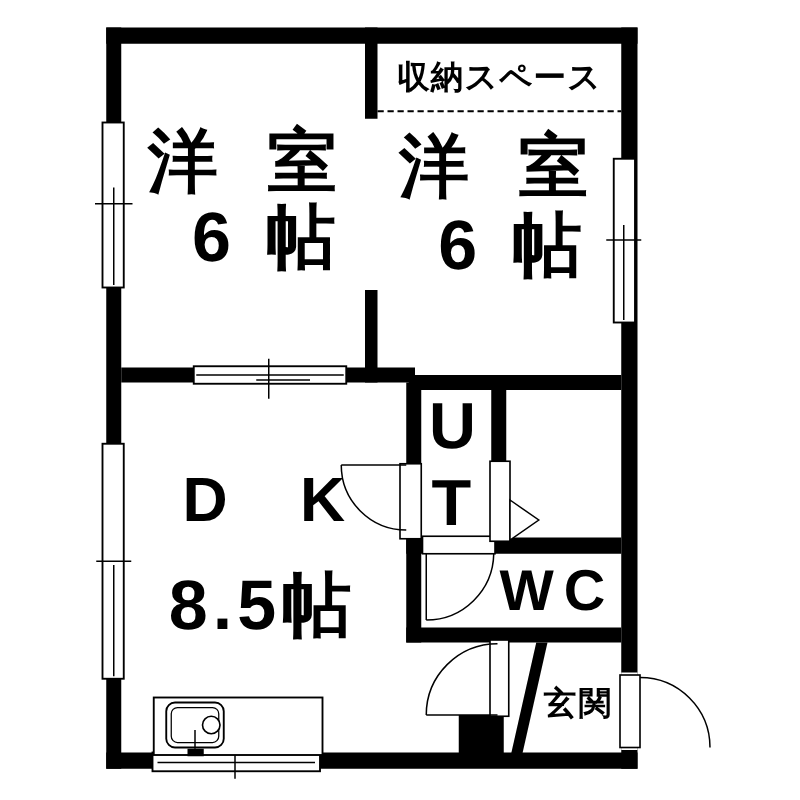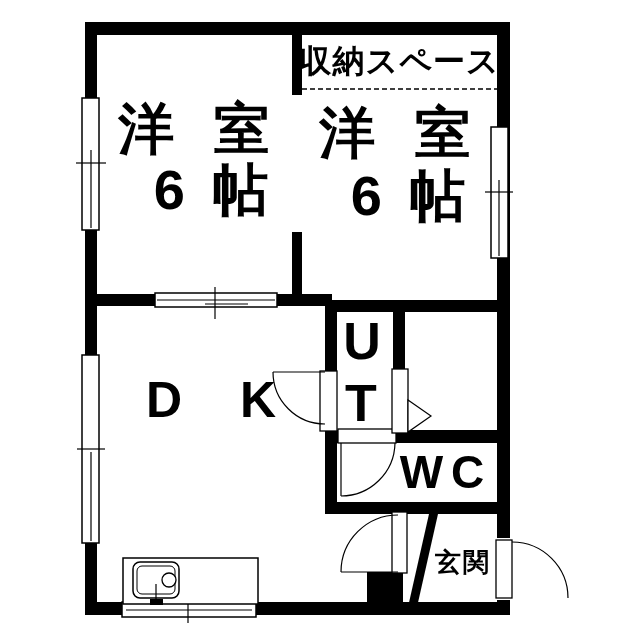--- a/index.html
+++ b/index.html
@@ -86,29 +86,30 @@
     <g>
       <rect x="123" y="558" width="135" height="46" fill="#ffffff" stroke="#000" stroke-width="1.5"></rect>
       <rect x="133" y="562" width="46" height="36" rx="7" fill="#ffffff" stroke="#000" stroke-width="1.5"></rect>
       <rect x="137" y="566" width="38" height="28" rx="5" fill="#ffffff" stroke="#000" stroke-width="1"></rect>
       <circle cx="169" cy="580" r="7" fill="#ffffff" stroke="#000" stroke-width="1.3"></circle>
       <path d="M156,584 V599" fill="none" stroke="#000" stroke-width="1.2"></path>
       <rect x="150" y="599" width="13" height="6" fill="#000"></rect>
     </g>
   </svg>
 
-  <div class="lbl" style="left:399px;top:61px;font-size:32px;letter-spacing:1px;padding-left:1px;">収納スペース</div>
+  <div class="lbl" style="left:399px;top:61px;font-size:26px;letter-spacing:1px;padding-left:1px;">収納スペース</div>
 
   <div class="lbl" style="left:194px;top:129px;font-size:56px;letter-spacing:12px;padding-left:12px;">洋 室</div>
   <div class="lbl" style="left:211px;top:190px;font-size:56px;letter-spacing:6px;padding-left:6px;">6 帖</div>
 
   <div class="lbl" style="left:395px;top:133px;font-size:56px;letter-spacing:12px;padding-left:12px;">洋 室</div>
   <div class="lbl" style="left:408px;top:196px;font-size:56px;letter-spacing:6px;padding-left:6px;">6 帖</div>
 
   <div class="lbl" style="left:211px;top:400px;font-size:50px;letter-spacing:22px;padding-left:22px;">D K</div>
+  <div class="lbl" style="left:208px;top:484px;font-size:56px;letter-spacing:4px;padding-left:4px;">8.5帖</div>
 
   <div class="lbl" style="left:362px;top:341px;font-size:52px;">U</div>
   <div class="lbl" style="left:361px;top:403px;font-size:52px;">T</div>
 
 
   <div class="lbl" style="left:442px;top:472px;font-size:46px;letter-spacing:8px;padding-left:8px;">WC</div>
 
   <div class="lbl" style="left:462px;top:562px;font-size:26px;letter-spacing:2px;padding-left:2px;">玄関</div>
 </div>
 

